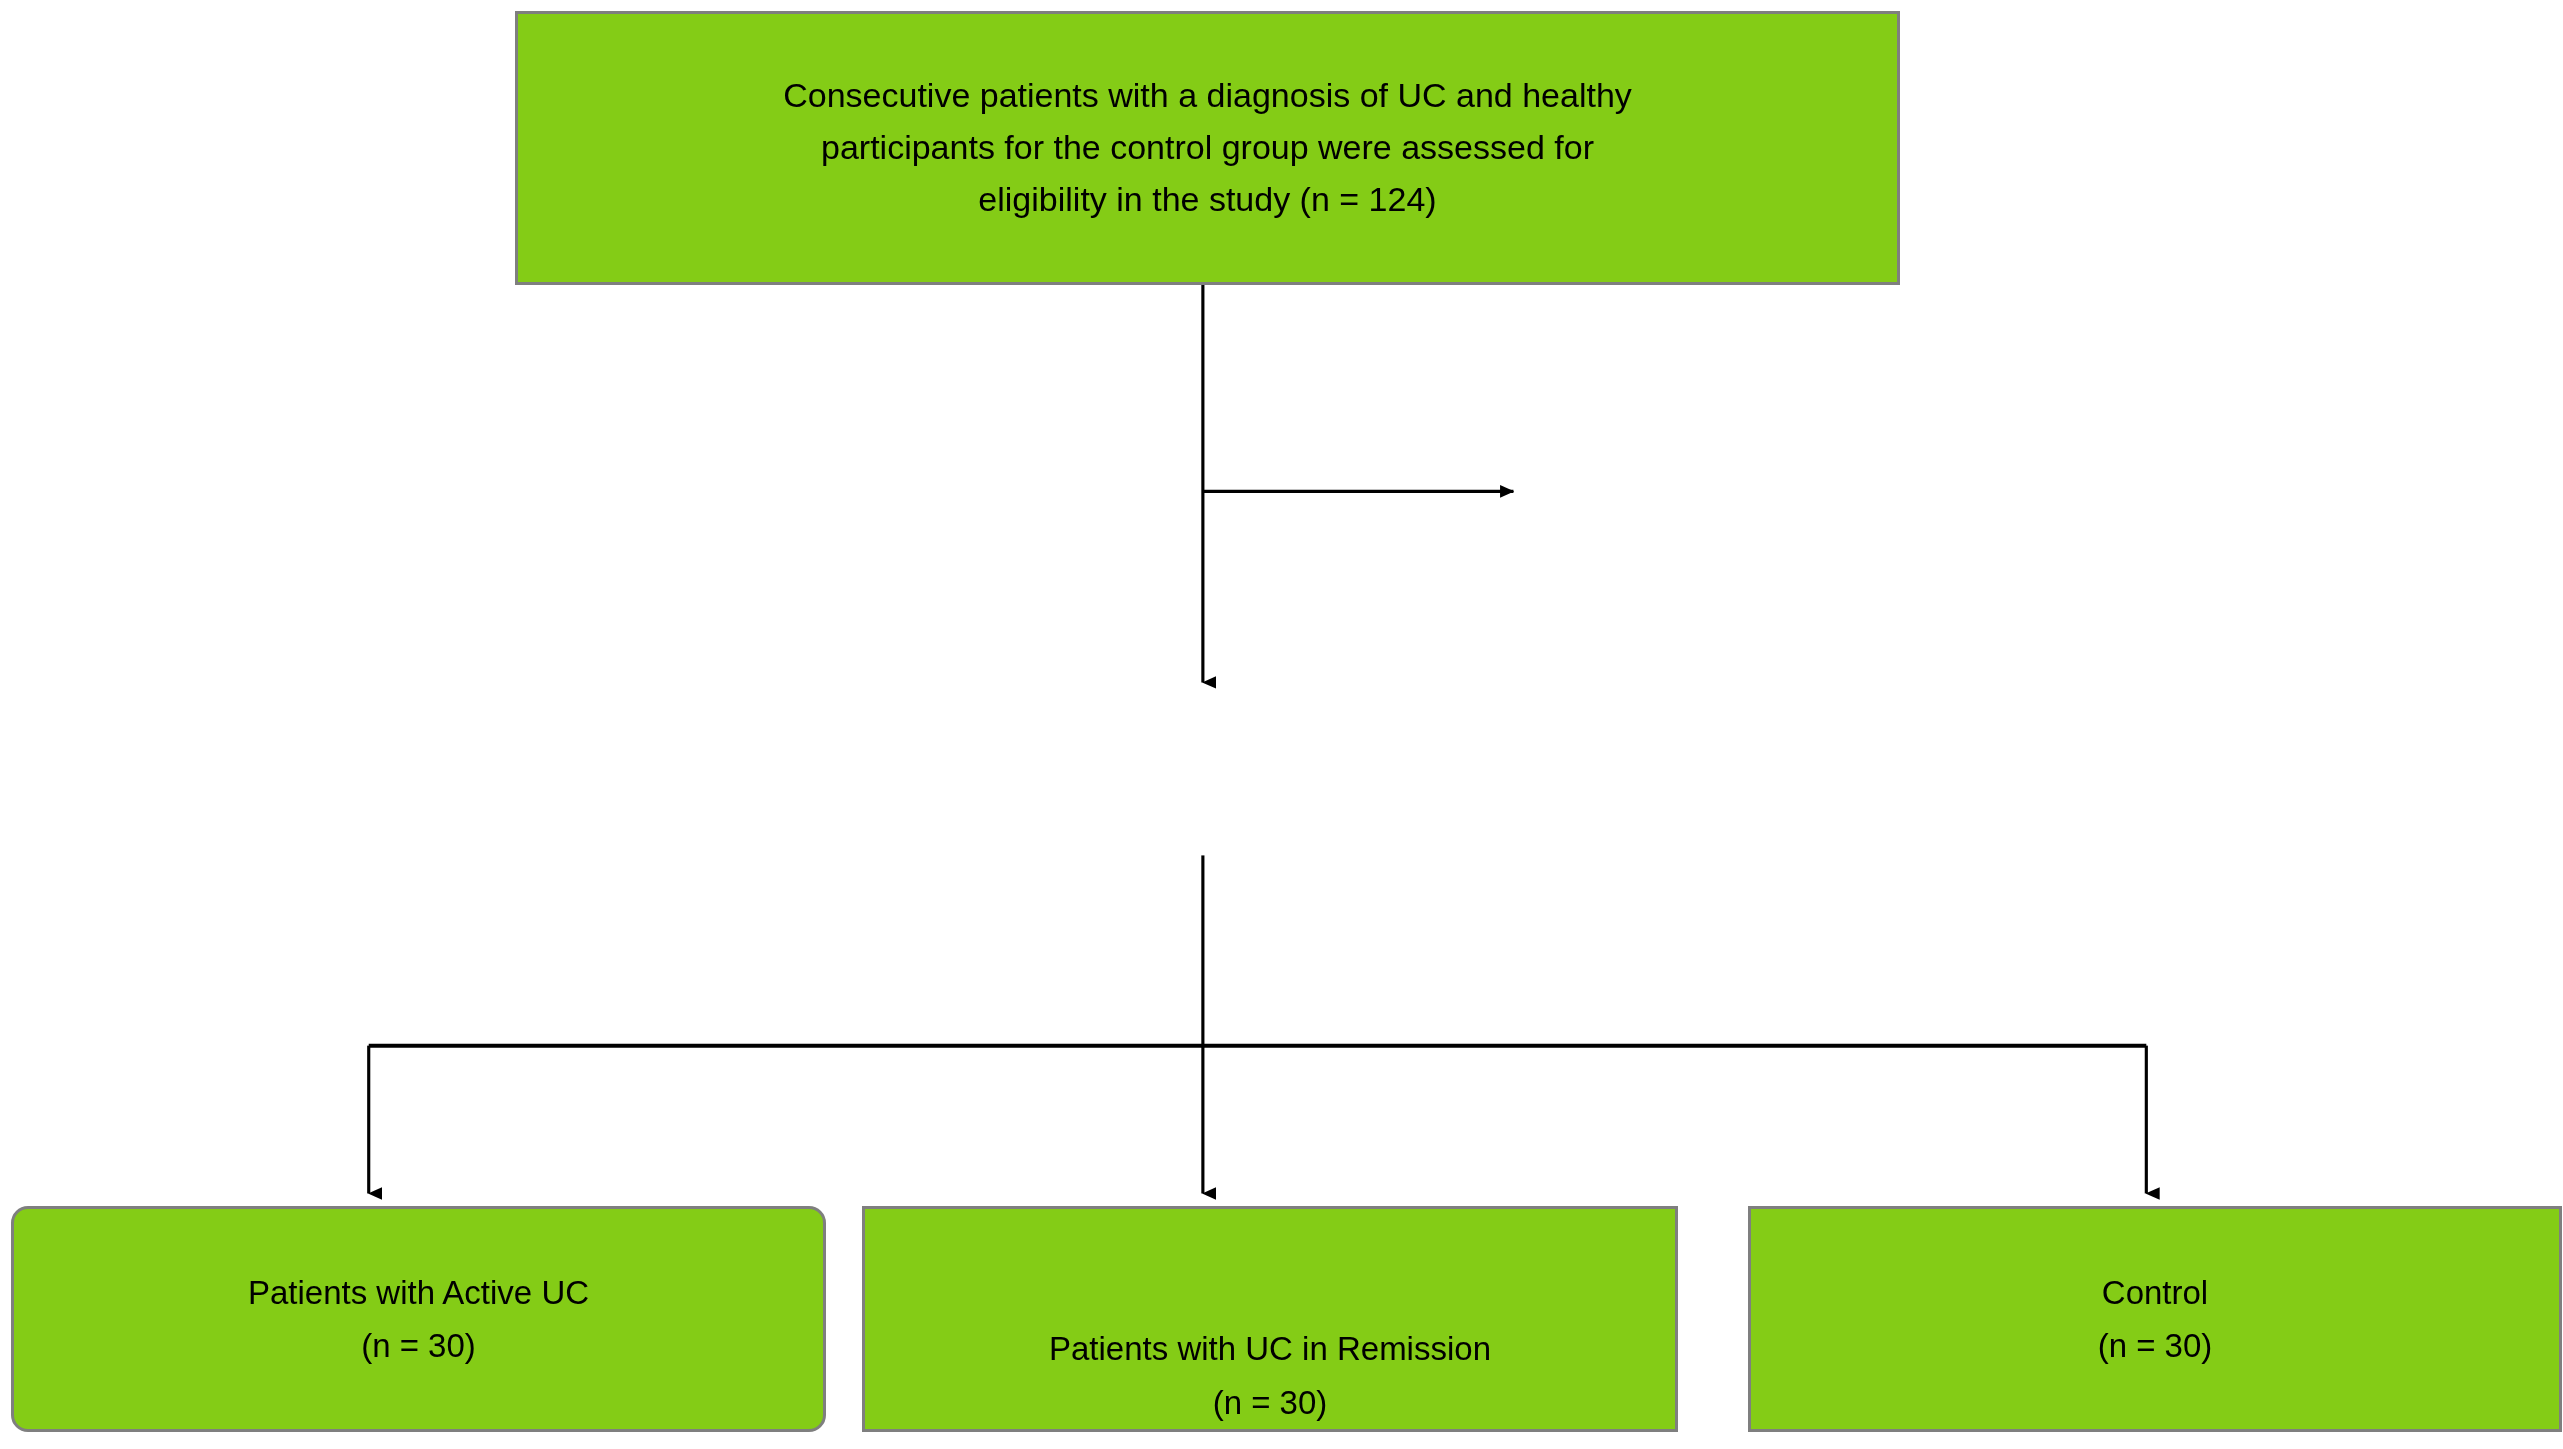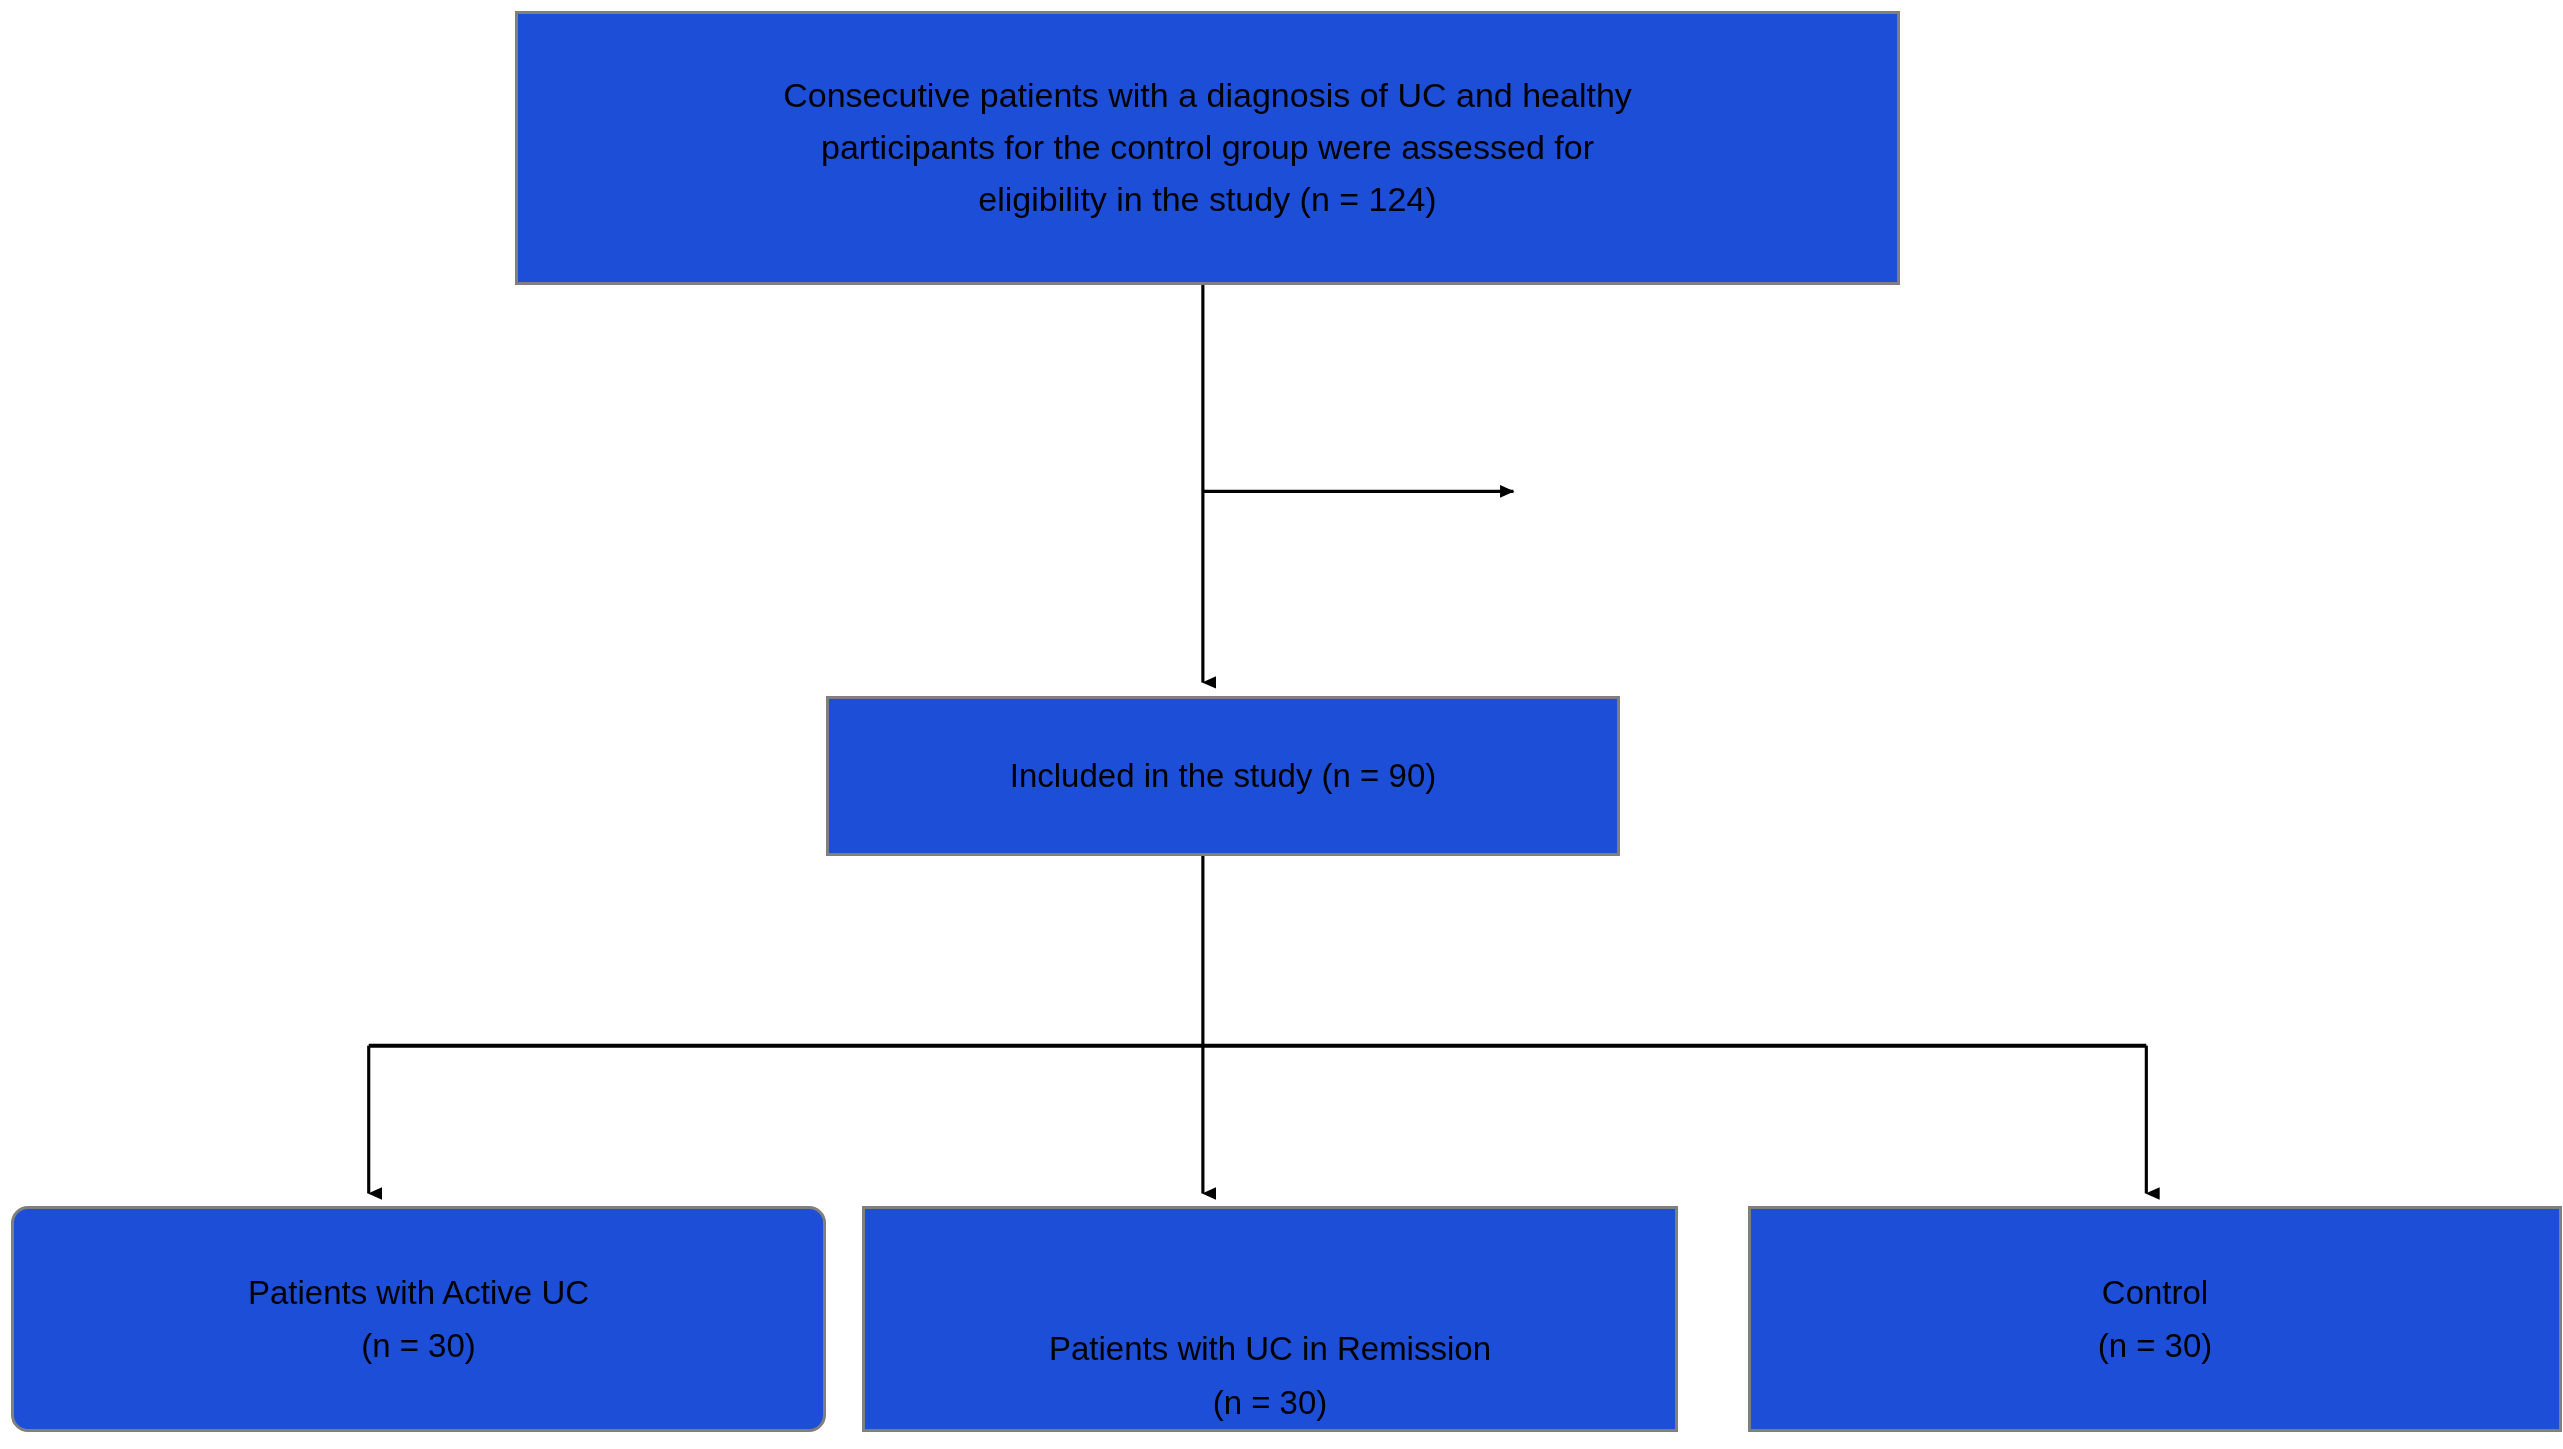--- a/index.html
+++ b/index.html
@@ -22,21 +22,21 @@
     position: absolute;
     left: 0;
     top: 0;
     width: 2563px;
     height: 1449px;
     display: block;
   }
   .node-box {
     position: absolute;
     box-sizing: border-box;
-    background: #1d4ed8;
+    background: #84cc16;
     border: 3.1px solid #7f7f7f;
     display: flex;
     align-items: center;
     justify-content: center;
     z-index: 5;
   }
   .node-text {
     font-family: "Liberation Sans", sans-serif;
     color: #000000;
     font-size: 33px;
@@ -128,23 +128,20 @@
     </g>
   </svg>
 
   <div class="node-box" id="node-eligibility">
     <div class="node-text">Consecutive patients with a diagnosis of UC and healthy
 participants for the control group were assessed for
 eligibility in the study (n = 124)</div>
   </div>
 
 
-  <div class="node-box" id="node-included">
-    <div class="node-text">Included in the study (n = 90)</div>
-  </div>
 
   <div class="node-box" id="node-active-uc">
     <div class="node-text">Patients with Active UC
 (n = 30)</div>
   </div>
 
   <div class="node-box" id="node-remission-uc">
     <div class="node-text">Patients with UC in Remission
 (n = 30)</div>
   </div>

